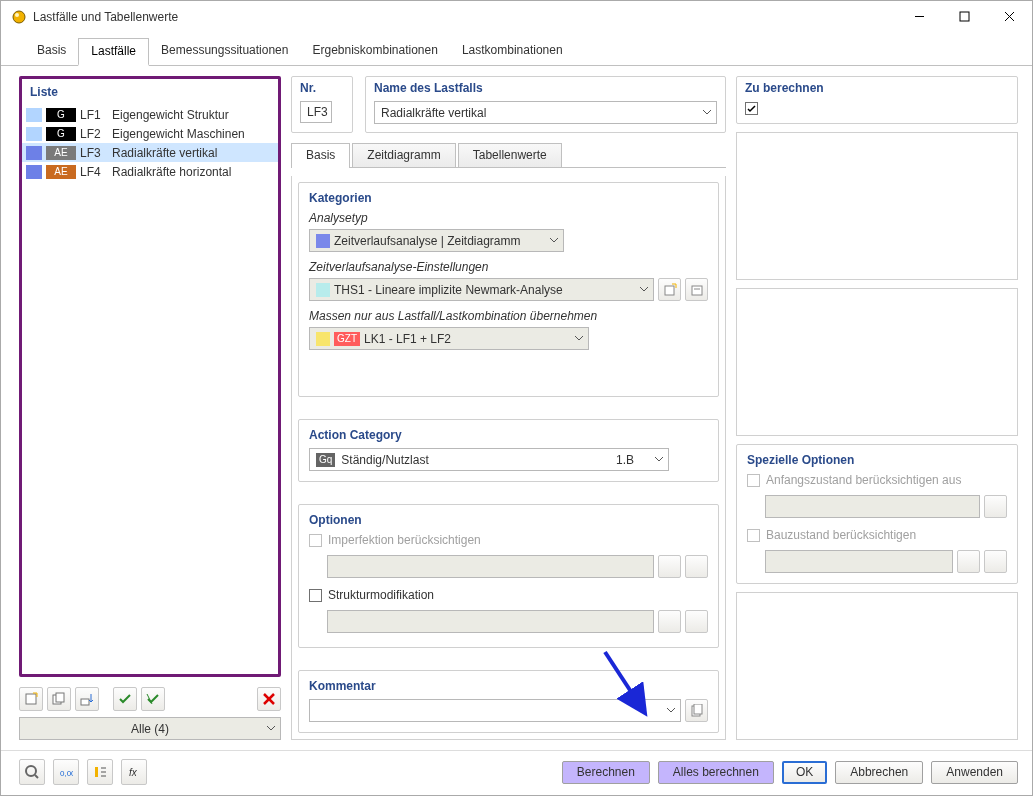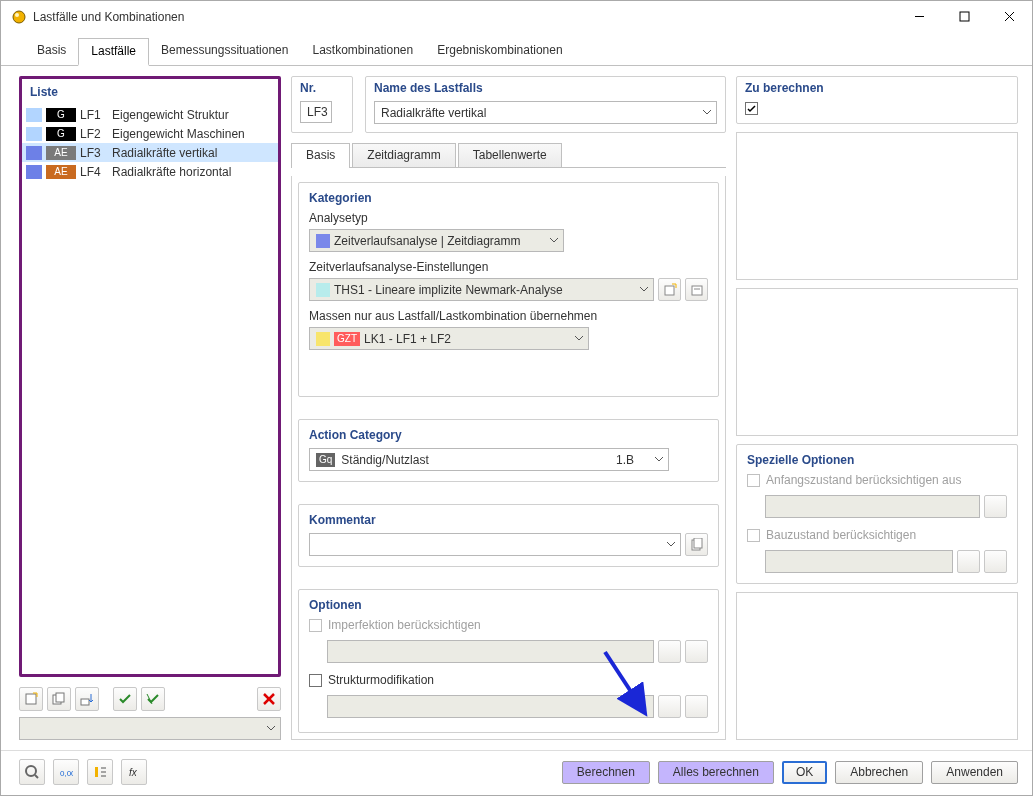--- a/index.html
+++ b/index.html
@@ -100,20 +100,21 @@
   }
   .fs-title {
     color: #2a4a8a;
     font-weight: 600;
     font-size: 12px;
     margin-bottom: 6px;
   }
   .fs-label {
     color: #333;
     margin-bottom: 4px;
+    font-style: italic;
   }
   .list-box {
     flex: 1;
     display: flex;
     flex-direction: column;
     border: 3px solid #701a75;
     border-radius: 2px;
     overflow: hidden;
   }
   .list-head {
@@ -351,21 +352,21 @@
 
 <div class="window">
 
   <div class="titlebar">
     <span class="icon">
       <svg viewBox="0 0 16 16">
           <circle cx="8" cy="8" r="6" fill="#f2b200" stroke="#7a5b00"></circle>
           <circle cx="6" cy="6" r="2" fill="#fff6c0"></circle>
         </svg>
     </span>
-    <span class="title">Lastfälle und Kombinationen</span>
+    <span class="title">Lastfälle und Tabellenwerte</span>
     <div class="winbtns">
       <div class="winbtn">
         <svg viewBox="0 0 11 11">
             <line x1="1" y1="5.5" x2="10" y2="5.5" stroke="#000"></line>
           </svg>
       </div>
       <div class="winbtn">
         <svg viewBox="0 0 11 11">
             <rect x="1" y="1" width="9" height="9" fill="none" stroke="#000"></rect>
           </svg>
@@ -377,22 +378,22 @@
           </svg>
       </div>
     </div>
   </div>
 
   <div class="body">
     <div class="outer-tabs">
       <div class="outer-tab">Basis</div>
       <div class="outer-tab active">Lastfälle</div>
       <div class="outer-tab">Bemessungssituationen</div>
+      <div class="outer-tab">Ergebniskombinationen</div>
       <div class="outer-tab">Lastkombinationen</div>
-      <div class="outer-tab">Ergebniskombinationen</div>
     </div>
 
     <div class="content">
 
       <div class="left-panel">
         <div class="list-box">
           <div class="list-head">Liste</div>
           <div class="list-items">
             <div class="list-item">
               <span class="clr" style="background:#b2d5ff"></span>
@@ -455,20 +456,21 @@
           <span style="flex:1"></span>
           <span class="tbtn x-red">
               <svg viewBox="0 0 14 14">
                 <line x1="2" y1="2" x2="12" y2="12" stroke-width="2.5"></line>
                 <line x1="12" y1="2" x2="2" y2="12" stroke-width="2.5"></line>
               </svg>
             </span>
         </div>
 
         <div class="combo" style="margin-top:6px">
+          <span style="flex:1;text-align:center">Alle (4)</span>
           <span class="chev"><svg viewBox="0 0 10 10">
                 <path d="M1 3 l4 4 l4 -4" fill="none" stroke="#555"></path>
               </svg></span>
         </div>
       </div>
 
       <div class="center-panel" style="position:relative;flex:1">
         <div class="top-row">
           <div class="fieldset nr-field" style="padding:4px 20px 8px 8px">
             <div class="fs-title">Nr.</div>
@@ -548,68 +550,68 @@
             <div class="combo white" style="width:360px">
               <span class="gq">Gq</span>
               <span style="flex:1">Ständig/Nutzlast</span>
               <span style="margin-right:28px">1.B</span>
               <span class="chev"><svg viewBox="0 0 10 10">
                     <path d="M1 3 l4 4 l4 -4" fill="none" stroke="#555"></path>
                   </svg></span>
             </div>
           </div>
 
+          <div class="fieldset section" style="flex:1;min-height:130px">
+            <div class="fs-title">Optionen</div>
+            <div class="cb-row">
+              <span class="cb disabled"></span>
+              <span class="disabled-text">Imperfektion berücksichtigen</span>
+            </div>
+            <div class="combo-bar">
+                <div class="combo" style="flex:1;margin-left:18px">
+                  <span class="chev"></span>
+                </div>
+              <span class="small-icon-btn">
+                  <svg width="12" height="12"></svg>
+                </span>
+              <span class="small-icon-btn">
+                  <svg width="12" height="12"></svg>
+                </span>
+            </div>
+            <div style="height:10px"></div>
+            <div class="cb-row">
+              <span class="cb"></span>
+              <span>Strukturmodifikation</span>
+            </div>
+            <div class="combo-bar">
+                <div class="combo" style="flex:1;margin-left:18px">
+                  <span class="chev"></span>
+                </div>
+              <span class="small-icon-btn">
+                  <svg width="12" height="12"></svg>
+                </span>
+              <span class="small-icon-btn">
+                  <svg width="12" height="12"></svg>
+                </span>
+            </div>
+          </div>
+
           <div class="fieldset section" style="min-height:50px">
             <div class="fs-title">Kommentar</div>
             <div class="combo-bar">
               <div class="combo white" style="flex:1">
                 <span class="chev"><svg viewBox="0 0 10 10">
                       <path d="M1 3 l4 4 l4 -4" fill="none" stroke="#555"></path>
                     </svg></span>
               </div>
               <span class="small-icon-btn">
                   <svg width="14" height="14" viewBox="0 0 14 14">
                     <rect x="2" y="2" width="8" height="10" fill="#fff" stroke="#888"></rect>
                     <rect x="4" y="0" width="8" height="10" fill="#fff" stroke="#888"></rect>
                   </svg>
-                </span>
-            </div>
-          </div>
-
-          <div class="fieldset section" style="flex:1;min-height:130px">
-            <div class="fs-title">Optionen</div>
-            <div class="cb-row">
-              <span class="cb disabled"></span>
-              <span class="disabled-text">Imperfektion berücksichtigen</span>
-            </div>
-            <div class="combo-bar">
-                <div class="combo" style="flex:1;margin-left:18px">
-                  <span class="chev"></span>
-                </div>
-              <span class="small-icon-btn">
-                  <svg width="12" height="12"></svg>
-                </span>
-              <span class="small-icon-btn">
-                  <svg width="12" height="12"></svg>
-                </span>
-            </div>
-            <div style="height:10px"></div>
-            <div class="cb-row">
-              <span class="cb"></span>
-              <span>Strukturmodifikation</span>
-            </div>
-            <div class="combo-bar">
-                <div class="combo" style="flex:1;margin-left:18px">
-                  <span class="chev"></span>
-                </div>
-              <span class="small-icon-btn">
-                  <svg width="12" height="12"></svg>
-                </span>
-              <span class="small-icon-btn">
-                  <svg width="12" height="12"></svg>
                 </span>
             </div>
           </div>
         </div>
 
         <svg class="arrow" style="left:310px;top:572px" width="90" height="80">
           <defs>
               <marker id="ah" markerWidth="8" markerHeight="8" refX="6" refY="4" orient="auto">
                 <path d="M0 0 L8 4 L0 8 Z" fill="#1a27d6"></path>
               </marker>

